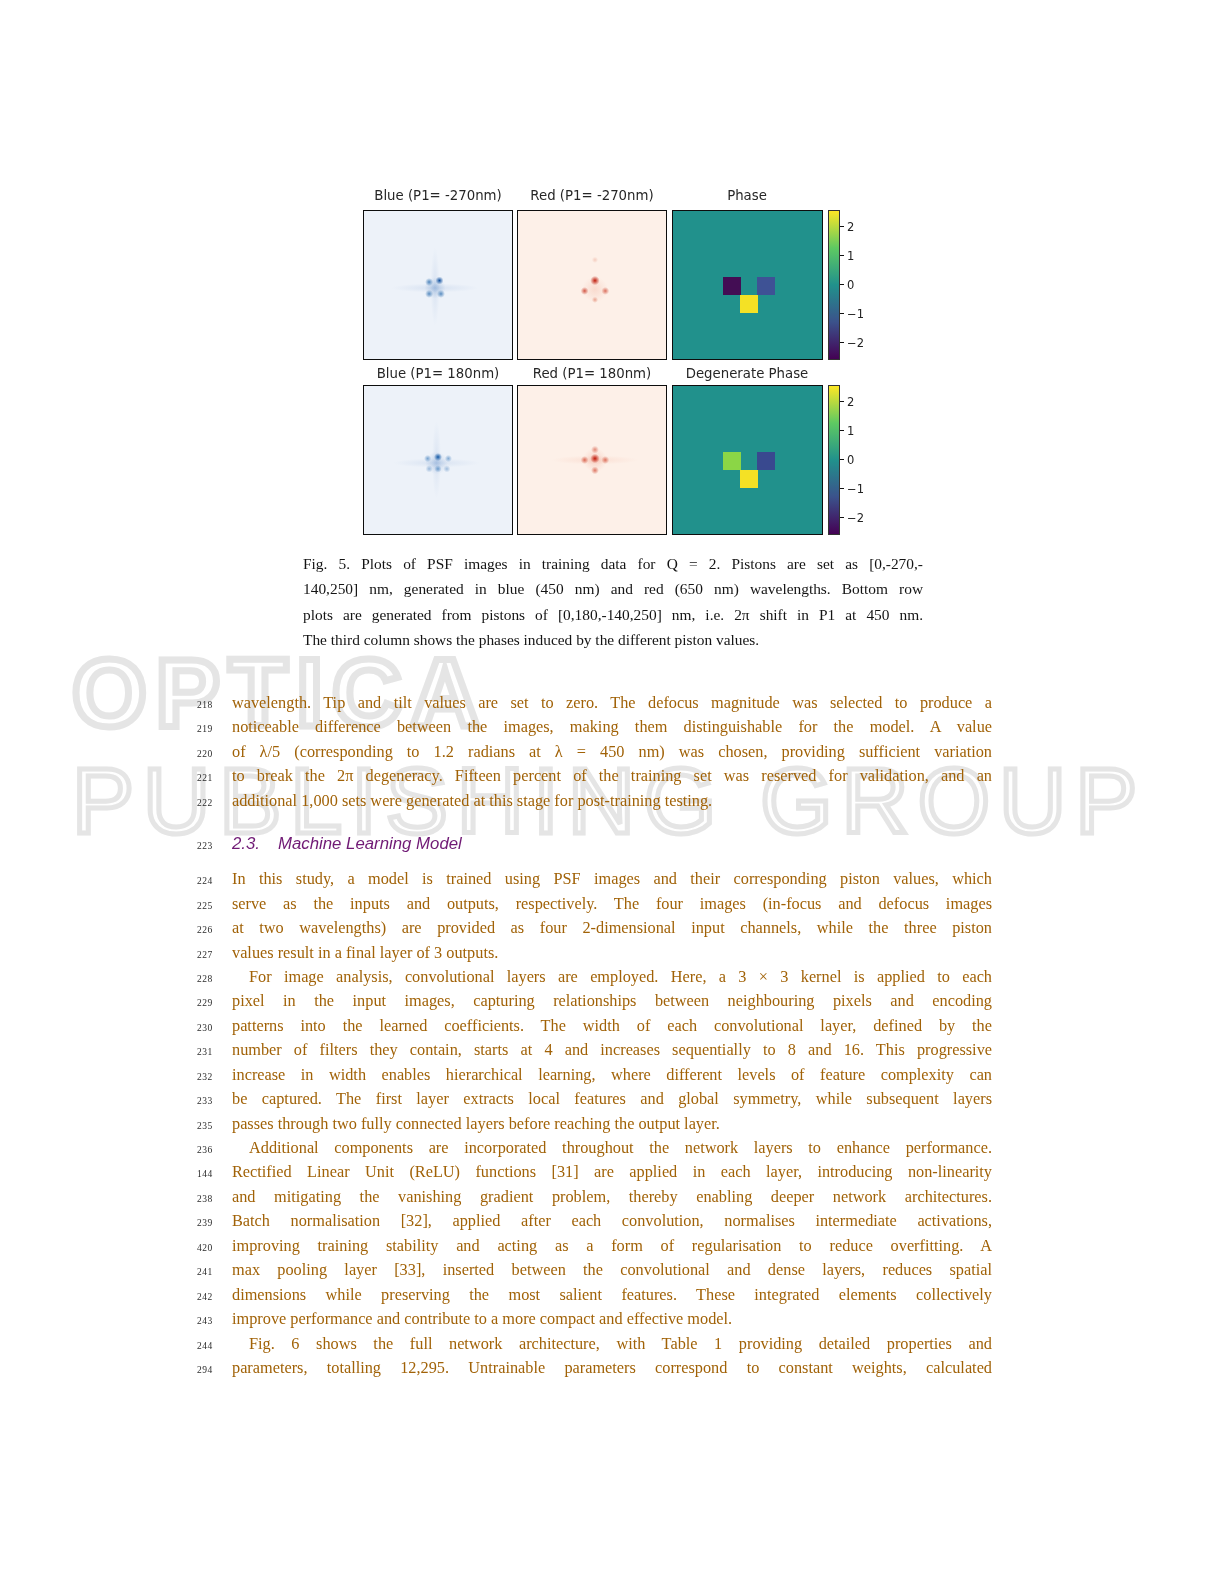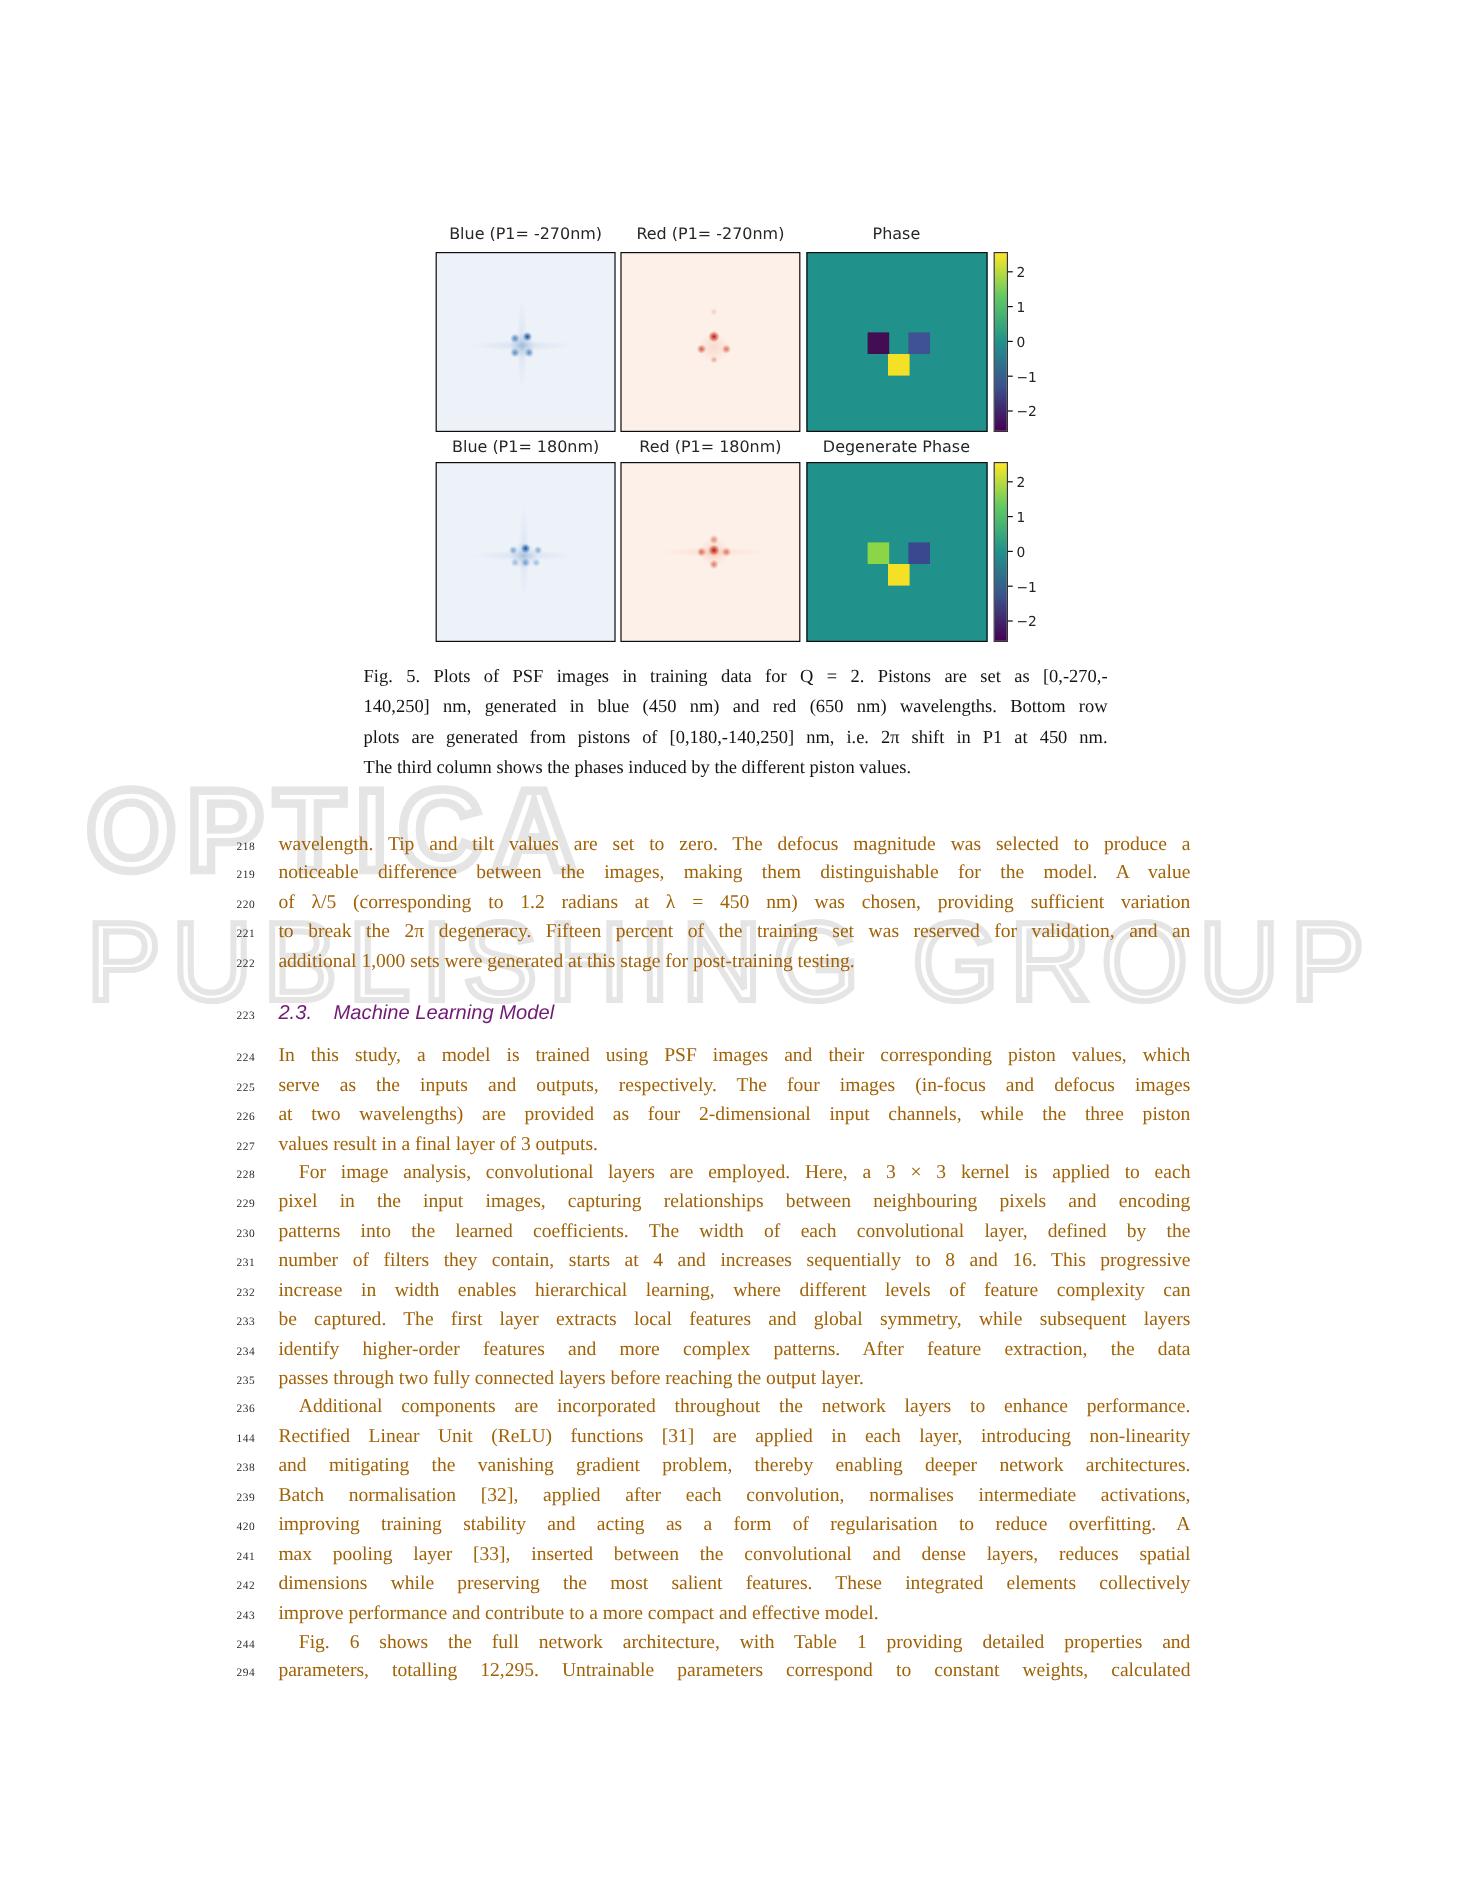--- a/index.html
+++ b/index.html
@@ -215,24 +215,20 @@
       </div>
     <div class="bl">
         <span class="num">232</span>
         <span class="txt">increase in width enables hierarchical learning, where different levels of feature complexity can</span>
       </div>
     <div class="bl">
         <span class="num">233</span>
         <span class="txt">be captured.  The first layer extracts local features and global symmetry, while subsequent layers</span>
       </div>
     <div class="bl">
-        <span class="num">234</span>
-        <span class="txt">identify higher-order features and more complex patterns.  After feature extraction, the data</span>
-      </div>
-    <div class="bl">
         <span class="num">235</span>
         <span class="txt pend">passes through two fully connected layers before reaching the output layer.</span>
       </div>
     <div class="bl">
         <span class="num">236</span>
         <span class="txt ind">Additional components are incorporated throughout the network layers to enhance performance.</span>
       </div>
     <div class="bl">
         <span class="num">144</span>
         <span class="txt">Rectified Linear Unit (ReLU) functions [31] are applied in each layer, introducing non-linearity</span>

